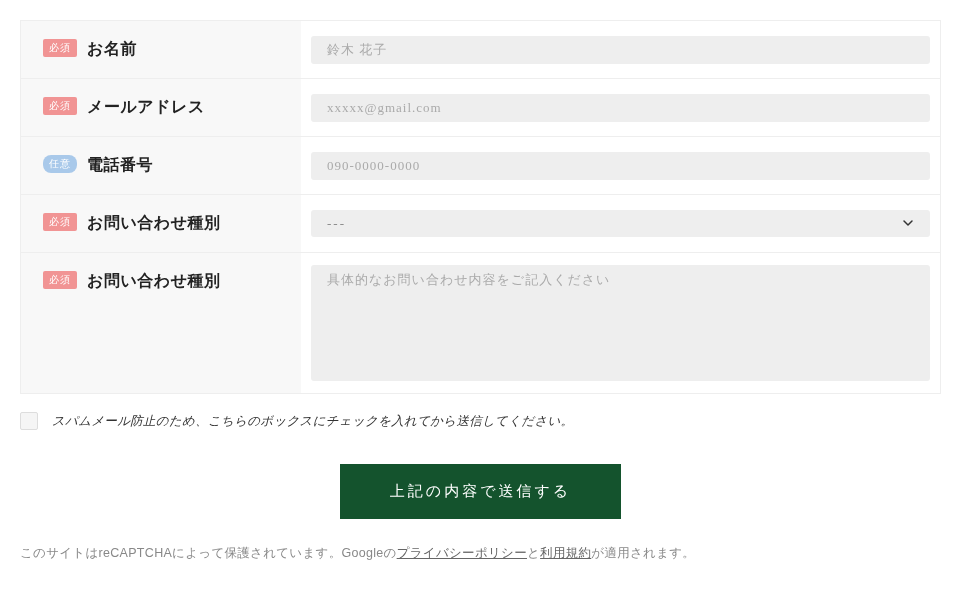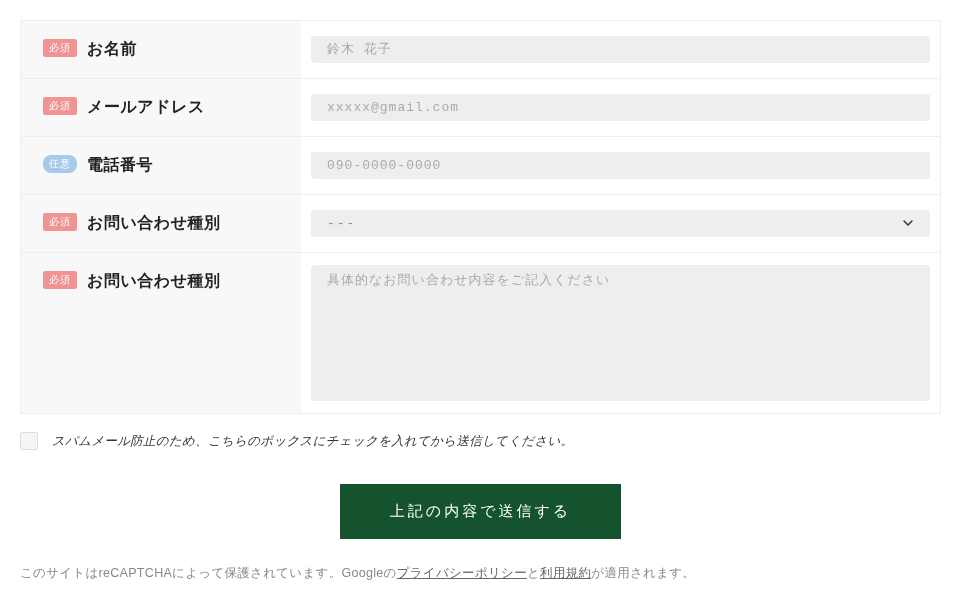--- a/index.html
+++ b/index.html
@@ -7,26 +7,26 @@
 .form-table { width: 100%; border-collapse: collapse; }
 .form-row { display: flex; border: 1px solid #eee; border-top: none; }
 .form-row:first-child { border-top: 1px solid #eee; }
 .label-cell { width: 280px; background: #f8f8f8; padding: 18px 22px; display: flex; align-items: flex-start; gap: 10px; }
 .input-cell { flex: 1; background: #fff; padding: 12px 10px; display: flex; align-items: center; }
 .input-cell.tall { align-items: stretch; }
 .badge { display: inline-block; font-size: 10px; color: #fff; padding: 2px 6px; border-radius: 2px; letter-spacing: 1px; font-weight: 500; }
 .badge.required { background: #f19494; }
 .badge.optional { background: #a9c9ea; border-radius: 8px; }
 .label-text { font-size: 16px; font-weight: 600; color: #222; letter-spacing: 0.5px; }
-.text-input, .select-input, .textarea-input { width: 100%; background: #eeeeee; border: none; border-radius: 3px; padding: 6px 16px; font-size: 13px; color: #333; font-family: Liberation Mono, monospace; letter-spacing: 0.5px; }
+.text-input, .select-input, .textarea-input { width: 100%; background: #eeeeee; border: none; border-radius: 3px; padding: 6px 16px; font-size: 13px; color: #333; font-family: Liberation Serif, serif; letter-spacing: 0.5px; }
 .text-input::placeholder, .textarea-input::placeholder { color: #aaa; letter-spacing: 1px; }
 .select-wrapper { position: relative; width: 100%; }
 .select-input { appearance: none; -webkit-appearance: none; -moz-appearance: none; cursor: pointer; color: #888; letter-spacing: 2px; }
 .select-arrow { position: absolute; right: 16px; top: 50%; transform: translateY(-50%); pointer-events: none; }
-.textarea-input { resize: none; height: 136px; }
+.textarea-input { resize: none; height: 116px; }
 .checkbox-row { display: flex; align-items: flex-end; gap: 14px; padding: 18px 0 24px 0; font-style: italic; }
 .checkbox-box { width: 18px; height: 18px; border: 1px solid #ddd; background: #f5f5f5; cursor: pointer; border-radius: 2px; }
 .checkbox-label { font-size: 12.5px; color: #333; letter-spacing: 0.3px; }
 .submit-wrap { text-align: center; padding: 10px 0 26px 0; }
 .submit-btn { background: #14532d; color: #fff; border: none; padding: 18px 50px; font-size: 15px; letter-spacing: 3px; cursor: pointer; font-weight: 500; font-family: inherit; }
 .disclaimer { text-align: left; font-size: 12.5px; color: #888; letter-spacing: 0.3px; }
 .disclaimer .link { color: #666; text-decoration: underline; cursor: pointer; }
 </style>
 </head>
 <body>

